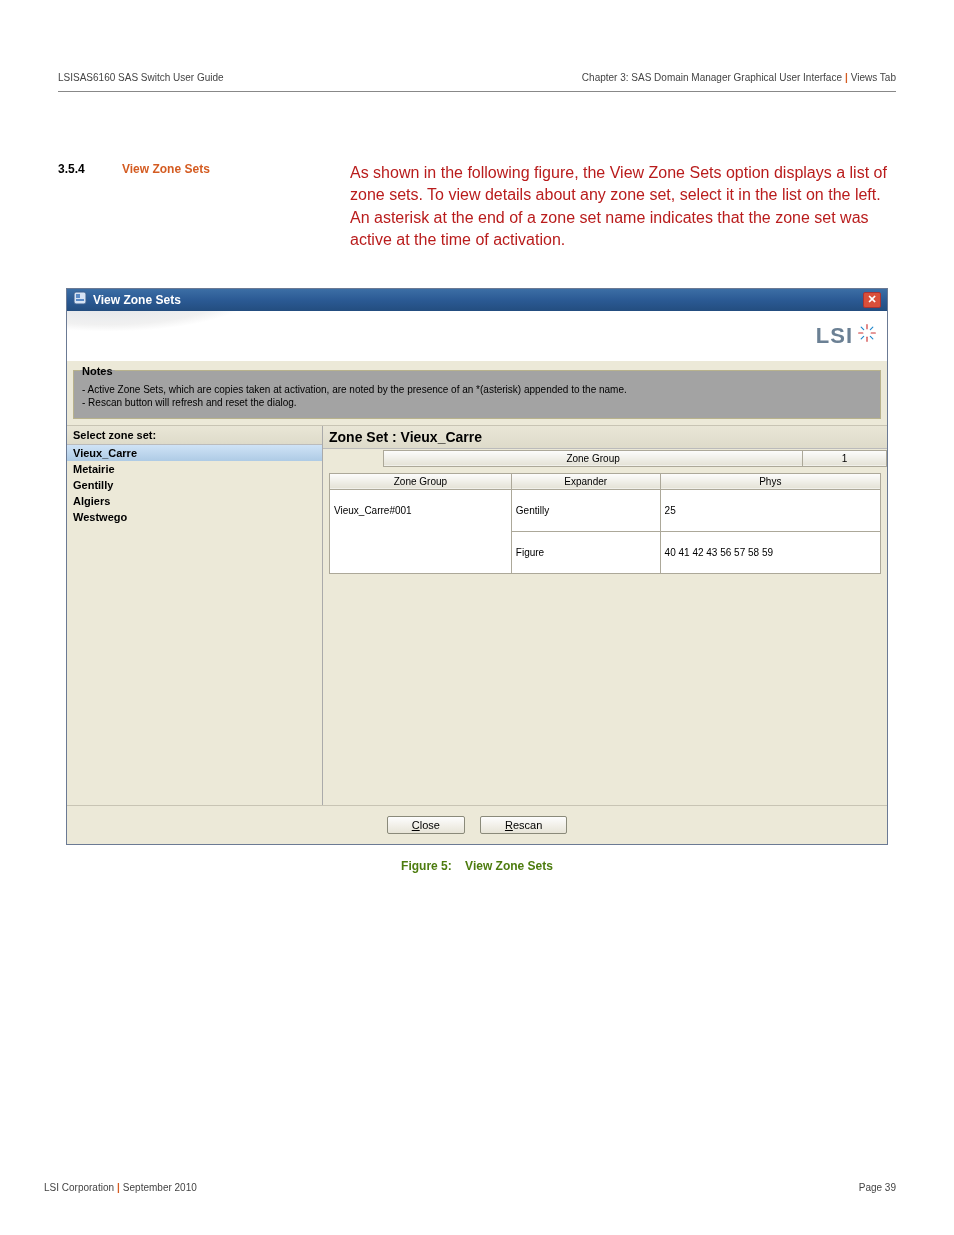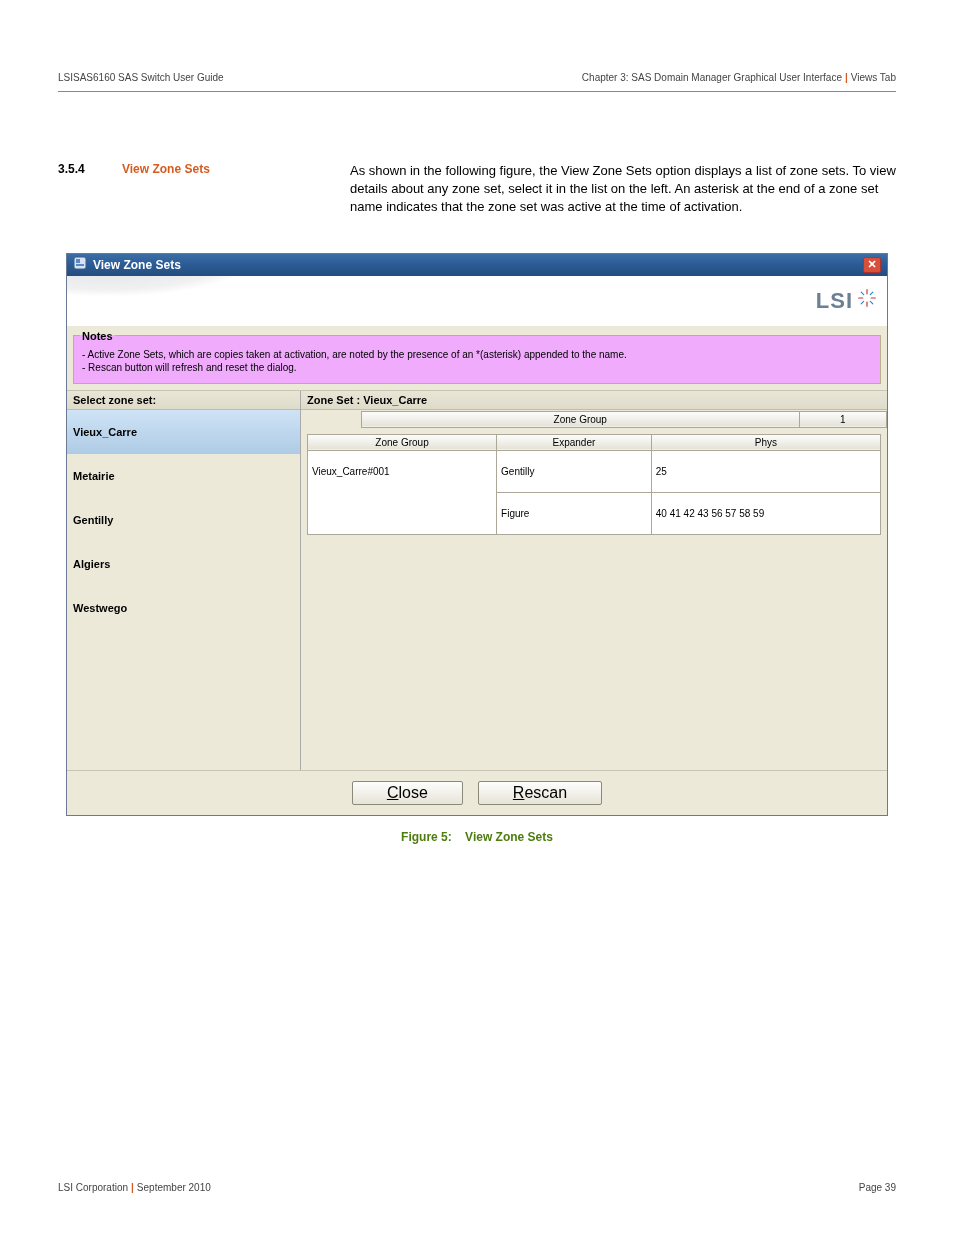--- a/index.html
+++ b/index.html
@@ -37,29 +37,29 @@
     font-size: 12px;
     flex: 0 0 36px;
   }
   .section-title {
     color: #d45c22;
     font-weight: bold;
     font-size: 12px;
     flex: 0 0 200px;
   }
   .section-body {
-    font-size: 13px;
+    font-size: 16px;
     line-height: 1.4;
     flex: 1;
-    color: #000000;
+    color: #b91c1c;
   }
   .footer {
     position: absolute;
     bottom: 42px;
-    left: 58px;
+    left: 44px;
     right: 58px;
     display: flex;
     justify-content: space-between;
     font-size: 10px;
     color: #444;
   }
   
   .dialog {
     border: 1px solid #6b7a94;
     width: 822px;
@@ -115,71 +115,71 @@
     letter-spacing: 1px;
     color: #6b8094;
     display:flex;
     align-items:center;
     gap:4px;
     margin-left:8px;
   }
   .logo-glyph svg { width:20px; height:20px; }
   .notes-box {
     margin: 4px 6px 6px 6px;
-    background: #f0abfc;
+    background: #a3a3a3;
     border: 1px solid #b8b28c;
     padding: 2px 8px 8px 8px;
     font-size: 10px;
     color: #000;
   }
   .notes-box legend {
     font-weight: bold;
     font-size: 11px;
     padding: 0 2px;
     margin-left: -2px;
   }
   .notes-lines { margin-top:4px; line-height:1.35; }
   .split {
     display:flex;
     background:#ece9d8;
     border-top:1px solid #c8c4b4;
     height: 380px;
   }
   .left-pane {
-    width:234px;
+    width:256px;
     border-right:1px solid #aaa;
     background:#ece9d8;
     display:flex;
     flex-direction:column;
   }
   .pane-head {
     background: linear-gradient(#e9e6d6,#dedbca);
     padding:3px 6px;
     font-weight:bold;
     font-size:11px;
     border-bottom:1px solid #bbb;
   }
   .zone-list {
     flex:1;
     overflow:auto;
   }
   .zone-item {
-    padding:16px 6px;
+    padding:2px 6px;
     font-size:11px;
     font-weight:bold;
     color:#000;
     cursor:pointer;
   }
   .zone-item.selected {
     background: linear-gradient(#cfe3f6,#aecbe5);
   }
   .right-pane { flex:1; background:#ece9d8; display:flex; flex-direction:column;}
   .zs-title {
     background: linear-gradient(#e9e6d6,#dedbca);
-    font-weight:bold; font-size:11px;
+    font-weight:bold; font-size:14px;
     padding:3px 6px;
     border-bottom:1px solid #bbb;
   }
   .mini-table {
     border-collapse:collapse;
     margin: 1px 0 6px 60px;
     font-size:10px;
     background:#fff;
   }
   .mini-table th {
@@ -217,22 +217,22 @@
   .btn-row {
     text-align:center;
     padding:10px 0;
     border-top:1px solid #c8c4b4;
     background:#ece9d8;
   }
   .wbtn {
     background: linear-gradient(#fdfdfd,#e7e4d7);
     border:1px solid #8a8a7a;
     border-radius:2px;
-    padding:2px 34px;
-    font-size:16px;
+    padding:2px 24px;
+    font-size:11px;
     margin:0 6px;
     cursor:pointer;
     min-width:70px;
   }
   .wbtn span.u { text-decoration: underline; }
   .figure-cap {
     text-align:center;
     font-size:12px;
     font-weight:bold;
     margin-top:14px;

